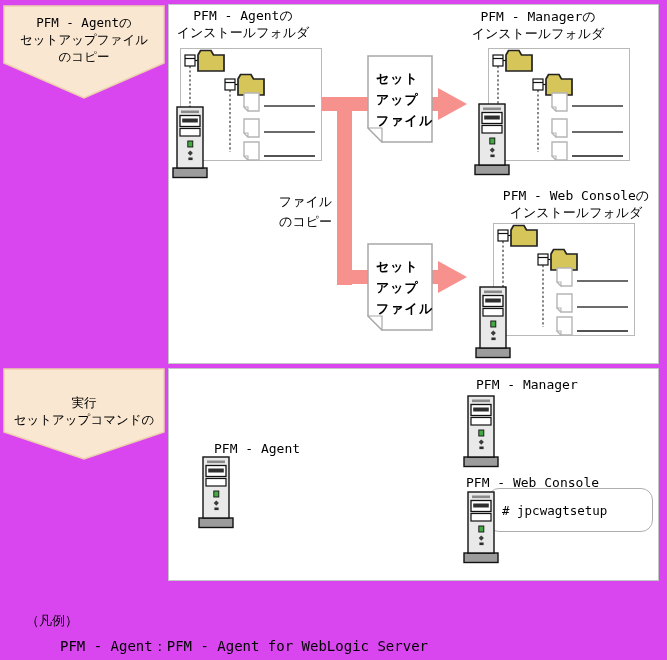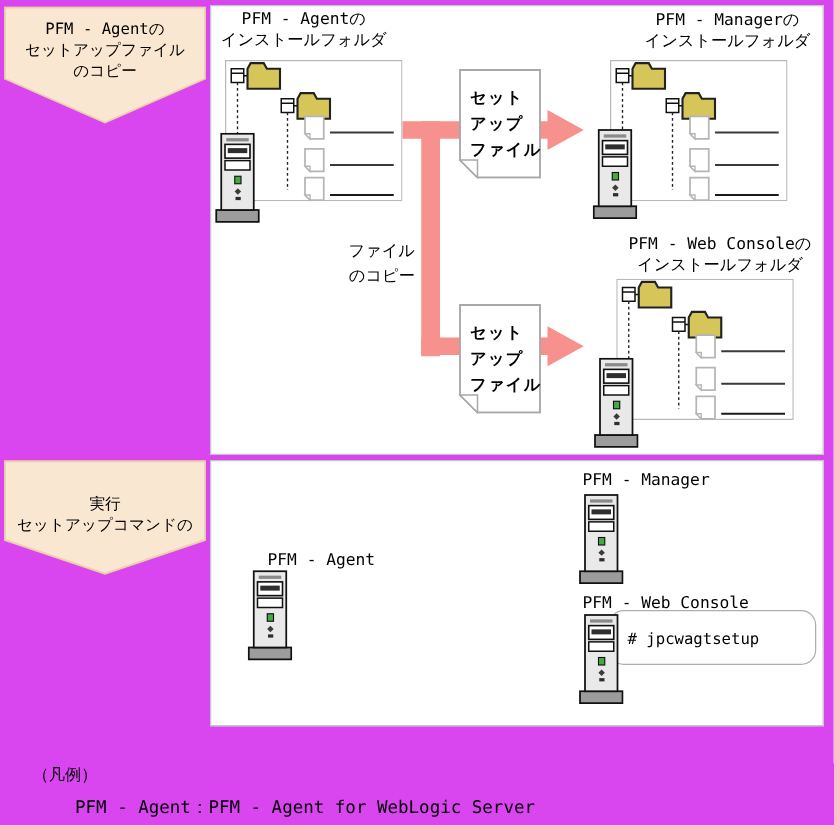--- a/index.html
+++ b/index.html
@@ -116,21 +116,21 @@
     <div>PFM - Agentの</div>
     <div>インストールフォルダ</div>
   </div>
   <svg class="svg-icon z1" style="left:180px;top:48px" width="142" height="113">
     <use href="#sym-tree"></use>
   </svg>
   <svg class="svg-icon z4" style="left:172px;top:106px" width="36" height="73">
     <use href="#sym-server"></use>
   </svg>
 
-  <div class="txt txt-center z1" style="left:504px;top:8px;width:156px">
+  <div class="txt txt-center z1" style="left:460px;top:8px;width:156px">
     <div>PFM - Managerの</div>
     <div>インストールフォルダ</div>
   </div>
   <svg class="svg-icon z1" style="left:488px;top:48px" width="142" height="113">
     <use href="#sym-tree"></use>
   </svg>
   <svg class="svg-icon z4" style="left:474px;top:103px" width="36" height="73">
     <use href="#sym-server"></use>
   </svg>
 
@@ -176,21 +176,21 @@
   <div class="txt txt-right z1" style="left:242px;top:192px;width:90px;line-height:20px">
     <div>ファイル</div>
     <div>のコピー</div>
   </div>
 
   <div class="txt z1" style="left:214px;top:440px">PFM - Agent</div>
   <svg class="svg-icon z4" style="left:198px;top:456px" width="36" height="73">
     <use href="#sym-server"></use>
   </svg>
 
-  <div class="txt z1" style="left:466px;top:376px">PFM - Manager</div>
+  <div class="txt z1" style="left:476px;top:376px">PFM - Manager</div>
   <svg class="svg-icon z4" style="left:463px;top:395px" width="36" height="73">
     <use href="#sym-server"></use>
   </svg>
 
   <div class="txt z1" style="left:466px;top:474px">PFM - Web Console</div>
   <div class="bubble" style="left:487px;top:488px;width:166px;height:44px">
     <div class="cmd" style="padding:13px 0 0 14px"># jpcwagtsetup</div>
   </div>
   <svg class="svg-icon z4" style="left:463px;top:491px" width="36" height="73">
     <use href="#sym-server"></use>

